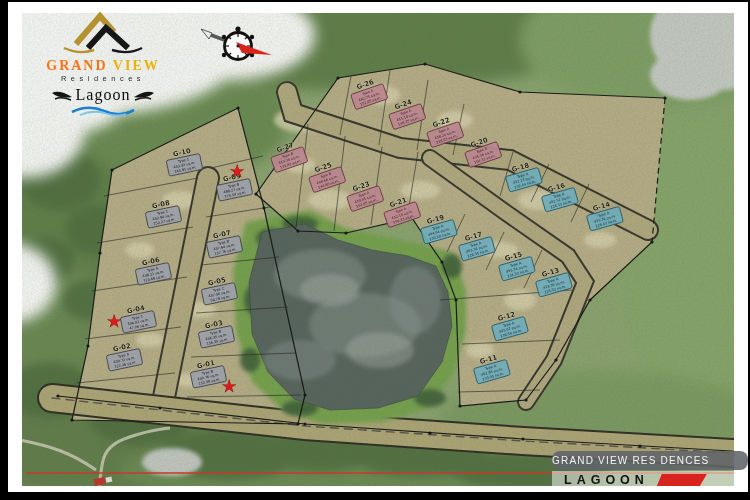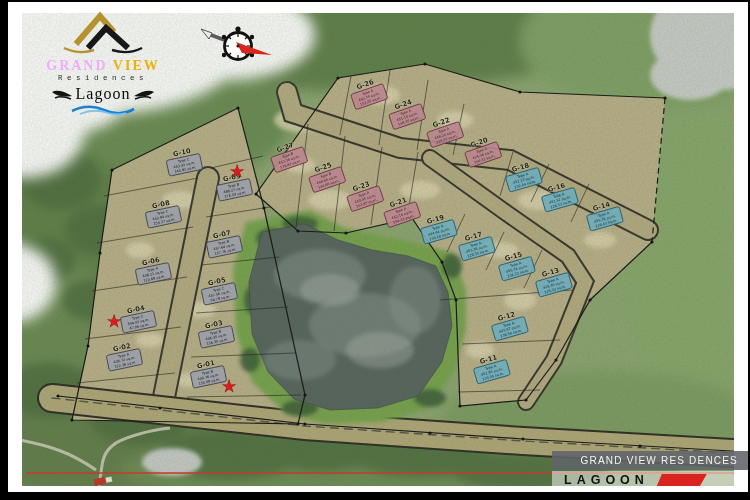--- a/index.html
+++ b/index.html
@@ -4,31 +4,31 @@
 <style>
   html,body{margin:0;padding:0;}
   body{width:750px;height:500px;position:relative;overflow:hidden;background:#000;
        font-family:"Liberation Sans",sans-serif;}
   #stage{position:absolute;left:0;top:0;width:750px;height:500px;}
   #map-svg{position:absolute;left:0;top:0;}
   
   #logo{position:absolute;left:24px;top:8px;width:158px;text-align:center;z-index:5;}
   #logo .brand{font-family:"Liberation Serif",serif;font-size:14px;font-weight:bold;
                letter-spacing:2px;line-height:15px;}
-  #logo .brand .gold{color:#f0abfc;}
+  #logo .brand .gold{color:#f97316;}
   #logo .brand .dark{color:#eab308;}
-  #logo .residences{font-family:Liberation Mono, monospace;font-size:7.5px;color:#2e2e2e;
+  #logo .residences{font-family:Liberation Sans, sans-serif;font-size:7.5px;color:#2e2e2e;
                letter-spacing:4.5px;margin-top:1px;}
   #logo .lagoon-row{display:flex;align-items:center;justify-content:center;margin-top:3px;gap:3px;}
   #logo .lagoon{font-family:"Liberation Serif",serif;font-size:16px;color:#0d0d0d;letter-spacing:1px;}
   
   #banner{position:absolute;right:2px;top:451px;width:196px;z-index:6;}
   #banner .bar{background:rgba(96,100,105,0.88);color:#f4f4f4;font-size:10px;
-               letter-spacing:1.2px;padding:4px 10px 4px 27px;text-align:right;
-               white-space:nowrap;}
+               letter-spacing:1.2px;padding:4px 10px 4px 0;text-align:left;
+               white-space:nowrap;border-radius:8px;}
   #banner .sub{display:flex;align-items:center;gap:8px;background:rgba(255,255,255,0.5);
                padding:2px 4px 2px 12px;margin-top:1px;}
   #banner .sub .word{color:#111;font-size:12.5px;font-weight:bold;letter-spacing:5px;white-space:nowrap;}
   #banner .red-shape{width:50px;height:12px;background:#d8231f;
                clip-path:polygon(10% 0,100% 0,86% 100%,0 100%);}
   
   .lot-id{font-family:"DejaVu Sans",sans-serif;font-size:6.8px;font-weight:bold;
           text-anchor:middle;fill:#26261e;paint-order:stroke;stroke:#d6d0ae;stroke-width:0.6px;}
   .lot-ln{font-family:"DejaVu Sans",sans-serif;font-size:3.4px;text-anchor:middle;}
   .star{font-family:"DejaVu Sans",sans-serif;font-size:17px;text-anchor:middle;

